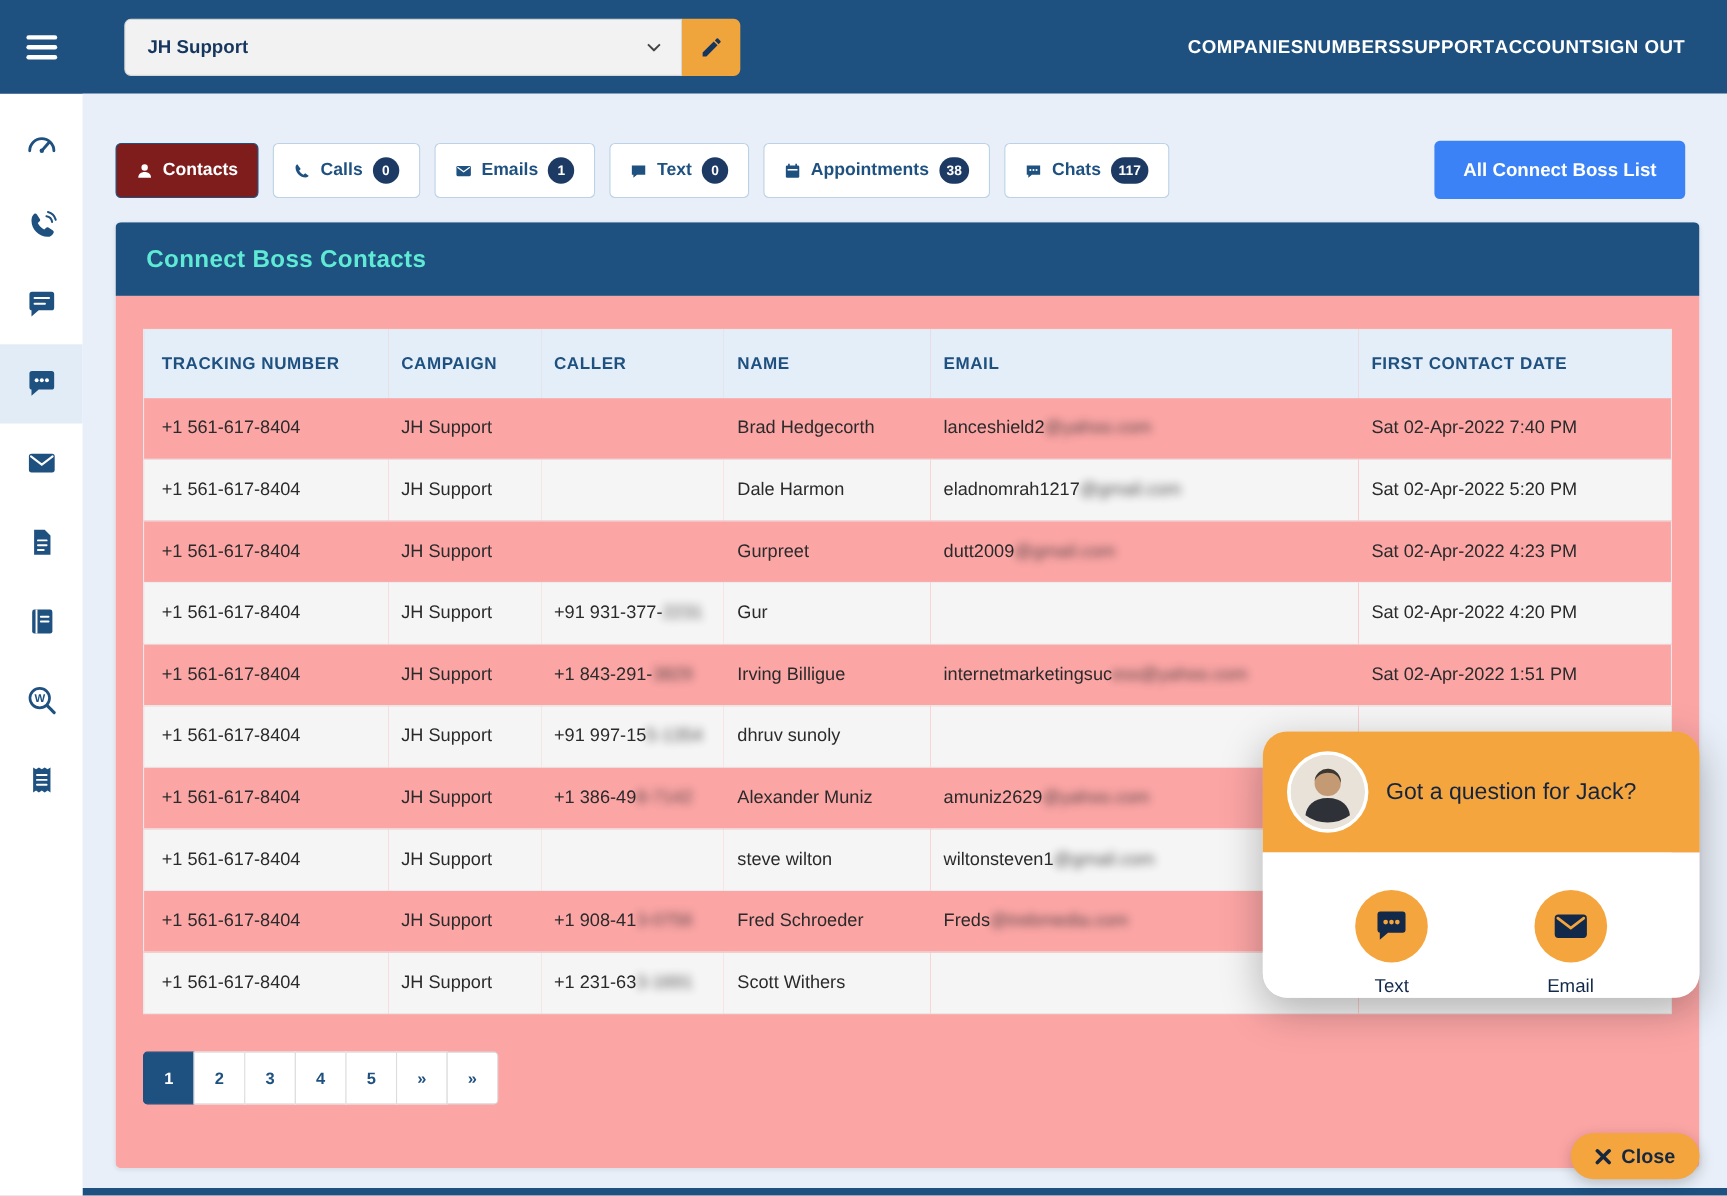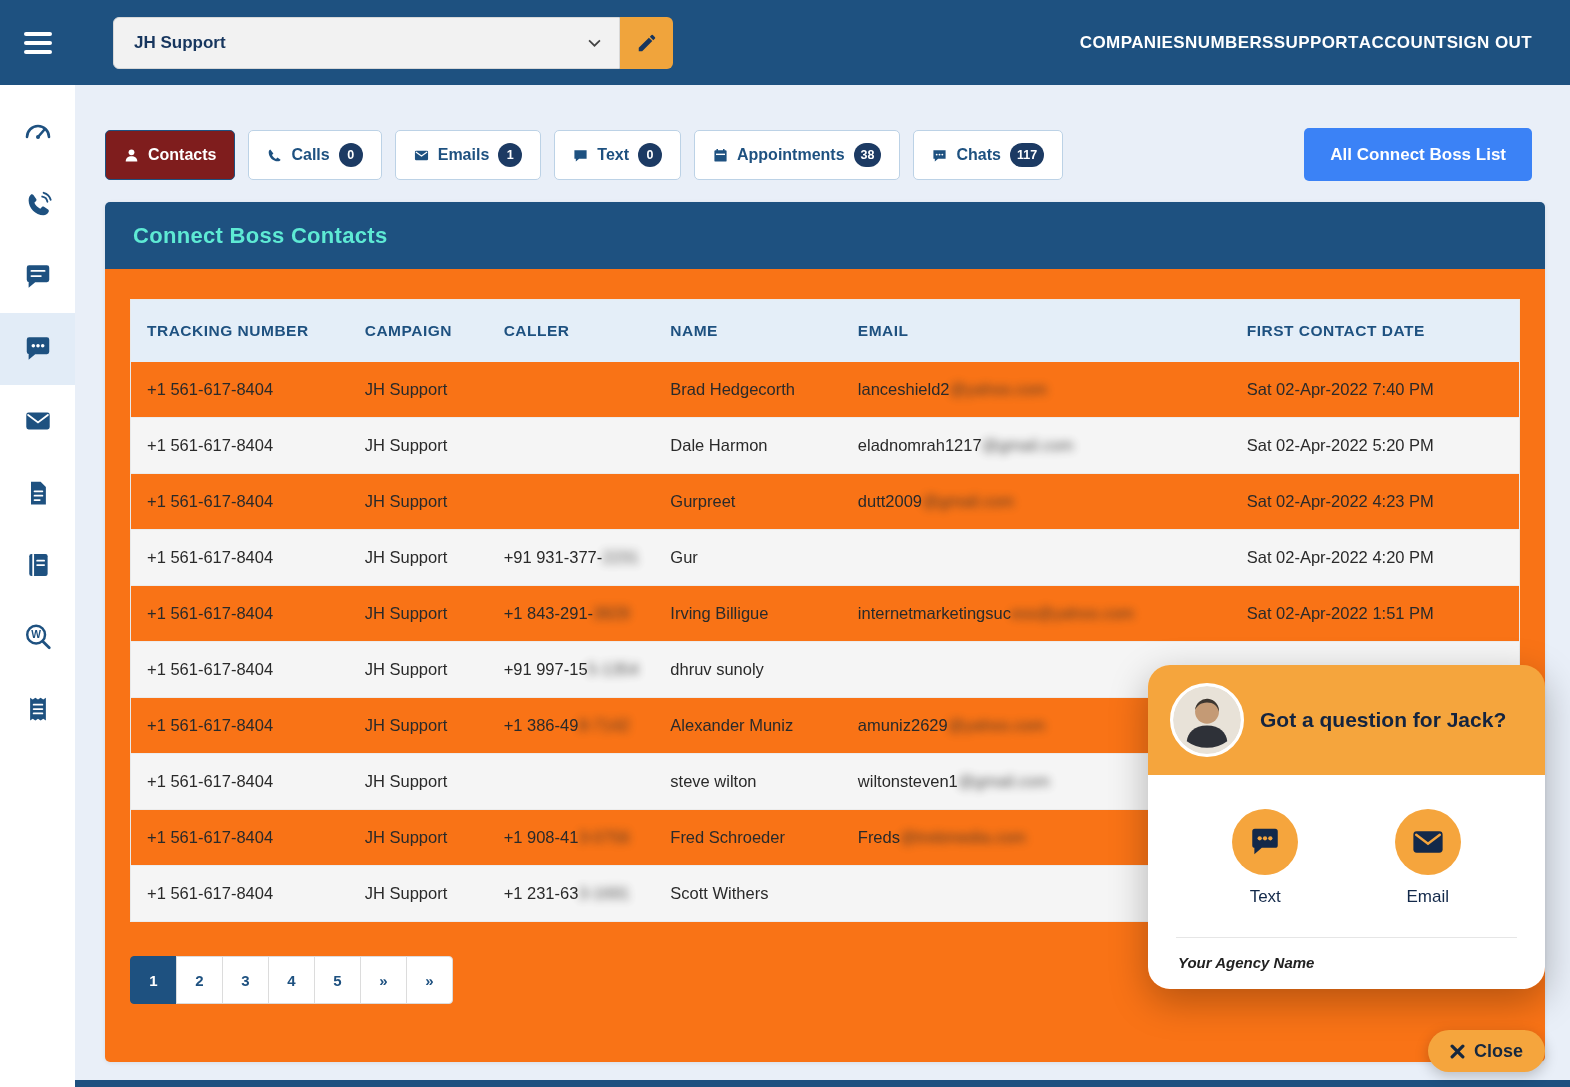--- a/index.html
+++ b/index.html
@@ -28,39 +28,39 @@
   .tabs { position:absolute; left:30px; top:45px; display:flex; gap:13px; }
   .tab { height:50px; padding:0 18px; background:#fff; border:1px solid #bcd2e6; border-radius:5px; color:#1e5180; font-size:16px; font-weight:700; display:flex; align-items:center; gap:9px; cursor:pointer; font-family:inherit; }
   .tab.active { background:#7f1d1d; color:#fff; border-color:#1e5180; }
   .badge { min-width:24px; height:24px; border-radius:12px; background:#1c3a63; color:#fff; font-size:12.5px; font-weight:700; display:inline-flex; align-items:center; justify-content:center; padding:0 7px; }
   .all-list-btn { position:absolute; right:38px; top:43px; height:53px; padding:0 26px; background:#3b82f6; color:#fff; border:none; border-radius:5px; font-size:17px; font-weight:700; cursor:pointer; font-family:inherit; }
 
   
   .panel { position:absolute; left:30px; right:25px; top:117px; height:860px; border-radius:5px; overflow:hidden; box-shadow:0 1px 4px rgba(0,0,0,.08); }
   .panel-head { height:67px; background:#1e5180; display:flex; align-items:center; padding:0 28px; }
   .panel-head h2 { color:#5eead4; font-size:22px; font-weight:700; letter-spacing:.3px; }
-  .panel-body { background:#f97316; height:793px; padding:30px 25px 0; }
+  .panel-body { background:#fca5a5; height:793px; padding:30px 25px 0; }
   table.tbl { width:100%; border-collapse:collapse; table-layout:fixed; border:1px solid #e9e9e9; }
   .tbl col.c1{width:16%} .tbl col.c2{width:10%} .tbl col.c3{width:12%} .tbl col.c4{width:13.5%} .tbl col.c5{width:28%} .tbl col.c6{width:20.5%}
   .tbl thead th { background:#e4eef8; color:#1e5180; font-size:15.5px; font-weight:700; letter-spacing:.5px; text-align:left; padding:22px 12px; }
   .tbl tbody td { padding:18px 12px; font-size:16.5px; color:#2a2a2a; border-bottom:1px solid #ececec; white-space:nowrap; overflow:hidden; }
   .tbl th:first-child, .tbl td:first-child { padding-left:16px; }
   .tbl tbody tr:nth-child(even) { background:#f5f5f5; }
   .blur { filter:blur(4px); opacity:.8; }
   .pagination { margin-top:34px; display:flex; }
   .page { min-width:47px; height:48px; border:1px solid #dcdcdc; background:#fff; color:#1e5180; font-size:15px; font-weight:700; cursor:pointer; margin-right:-1px; font-family:inherit; }
   .page:first-child { border-radius:4px 0 0 4px; }
   .page:last-child { border-radius:0 4px 4px 0; margin-right:0; }
   .page.active { background:#1e5180; border-color:#1e5180; color:#fff; }
 
   
   .chat-widget { position:absolute; right:25px; top:665px; width:397px; border-radius:22px; box-shadow:0 12px 38px rgba(0,0,0,.28); z-index:20; }
   .cw-head { background:#f5a53d; border-radius:22px 22px 0 0; height:110px; display:flex; align-items:center; gap:16px; padding:0 22px; }
   .cw-avatar { width:74px; height:74px; border-radius:50%; overflow:hidden; background:#fff; flex-shrink:0; border:3px solid #fff; }
-  .cw-title { font-size:21px; font-weight:700; color:#14243f; line-height:1.25; }
+  .cw-title { font-size:21px; font-weight:400; color:#14243f; line-height:1.25; }
   .cw-body { background:#fff; border-radius:0 0 22px 22px; padding:34px 28px 0; }
   .cw-actions { display:flex; justify-content:space-around; padding:0 8px; }
   .cw-action { cursor:pointer; }
   .cw-circle { width:66px; height:66px; border-radius:50%; background:#f5a53d; display:flex; align-items:center; justify-content:center; margin:0 auto; }
   .cw-label { margin-top:12px; text-align:center; font-size:17px; color:#13294a; }
   .cw-footer { margin-top:30px; border-top:1px solid #e6e6e6; padding:16px 2px 18px; font-style:italic; font-weight:700; font-size:15px; color:#222; }
   .close-btn { position:absolute; right:25px; top:1030px; height:42px; padding:0 22px; border-radius:25px; background:#f5a53d; border:none; display:flex; align-items:center; gap:9px; font-size:18px; font-weight:700; color:#16283f; cursor:pointer; z-index:20; box-shadow:0 4px 14px rgba(0,0,0,.22); font-family:inherit; }
 
   .bottom-strip { position:absolute; left:75px; right:0; bottom:0; height:7px; background:#1e5180; }
 </style>
@@ -386,21 +386,20 @@
         <div class="cw-action">
           <div class="cw-circle">
             <svg viewBox="0 0 32 32" width="36" height="36">
               <rect x="3" y="6.5" width="26" height="19" rx="3" fill="#13294a"></rect>
               <path d="M5.5 9.5 L16 17.5 26.5 9.5" fill="none" stroke="#f5a53d" stroke-width="2.2" stroke-linecap="round"></path>
             </svg>
           </div>
           <div class="cw-label">Email</div>
         </div>
       </div>
-      <div class="cw-footer">Your Agency Name</div>
     </div>
   </div>
 
   <button class="close-btn">
     <svg viewBox="0 0 14 14" width="15" height="15" stroke="#16283f" stroke-width="3" stroke-linecap="round">
         <line x1="2" y1="2" x2="12" y2="12"></line>
         <line x1="12" y1="2" x2="2" y2="12"></line>
       </svg>
     <span>Close</span>
   </button>

